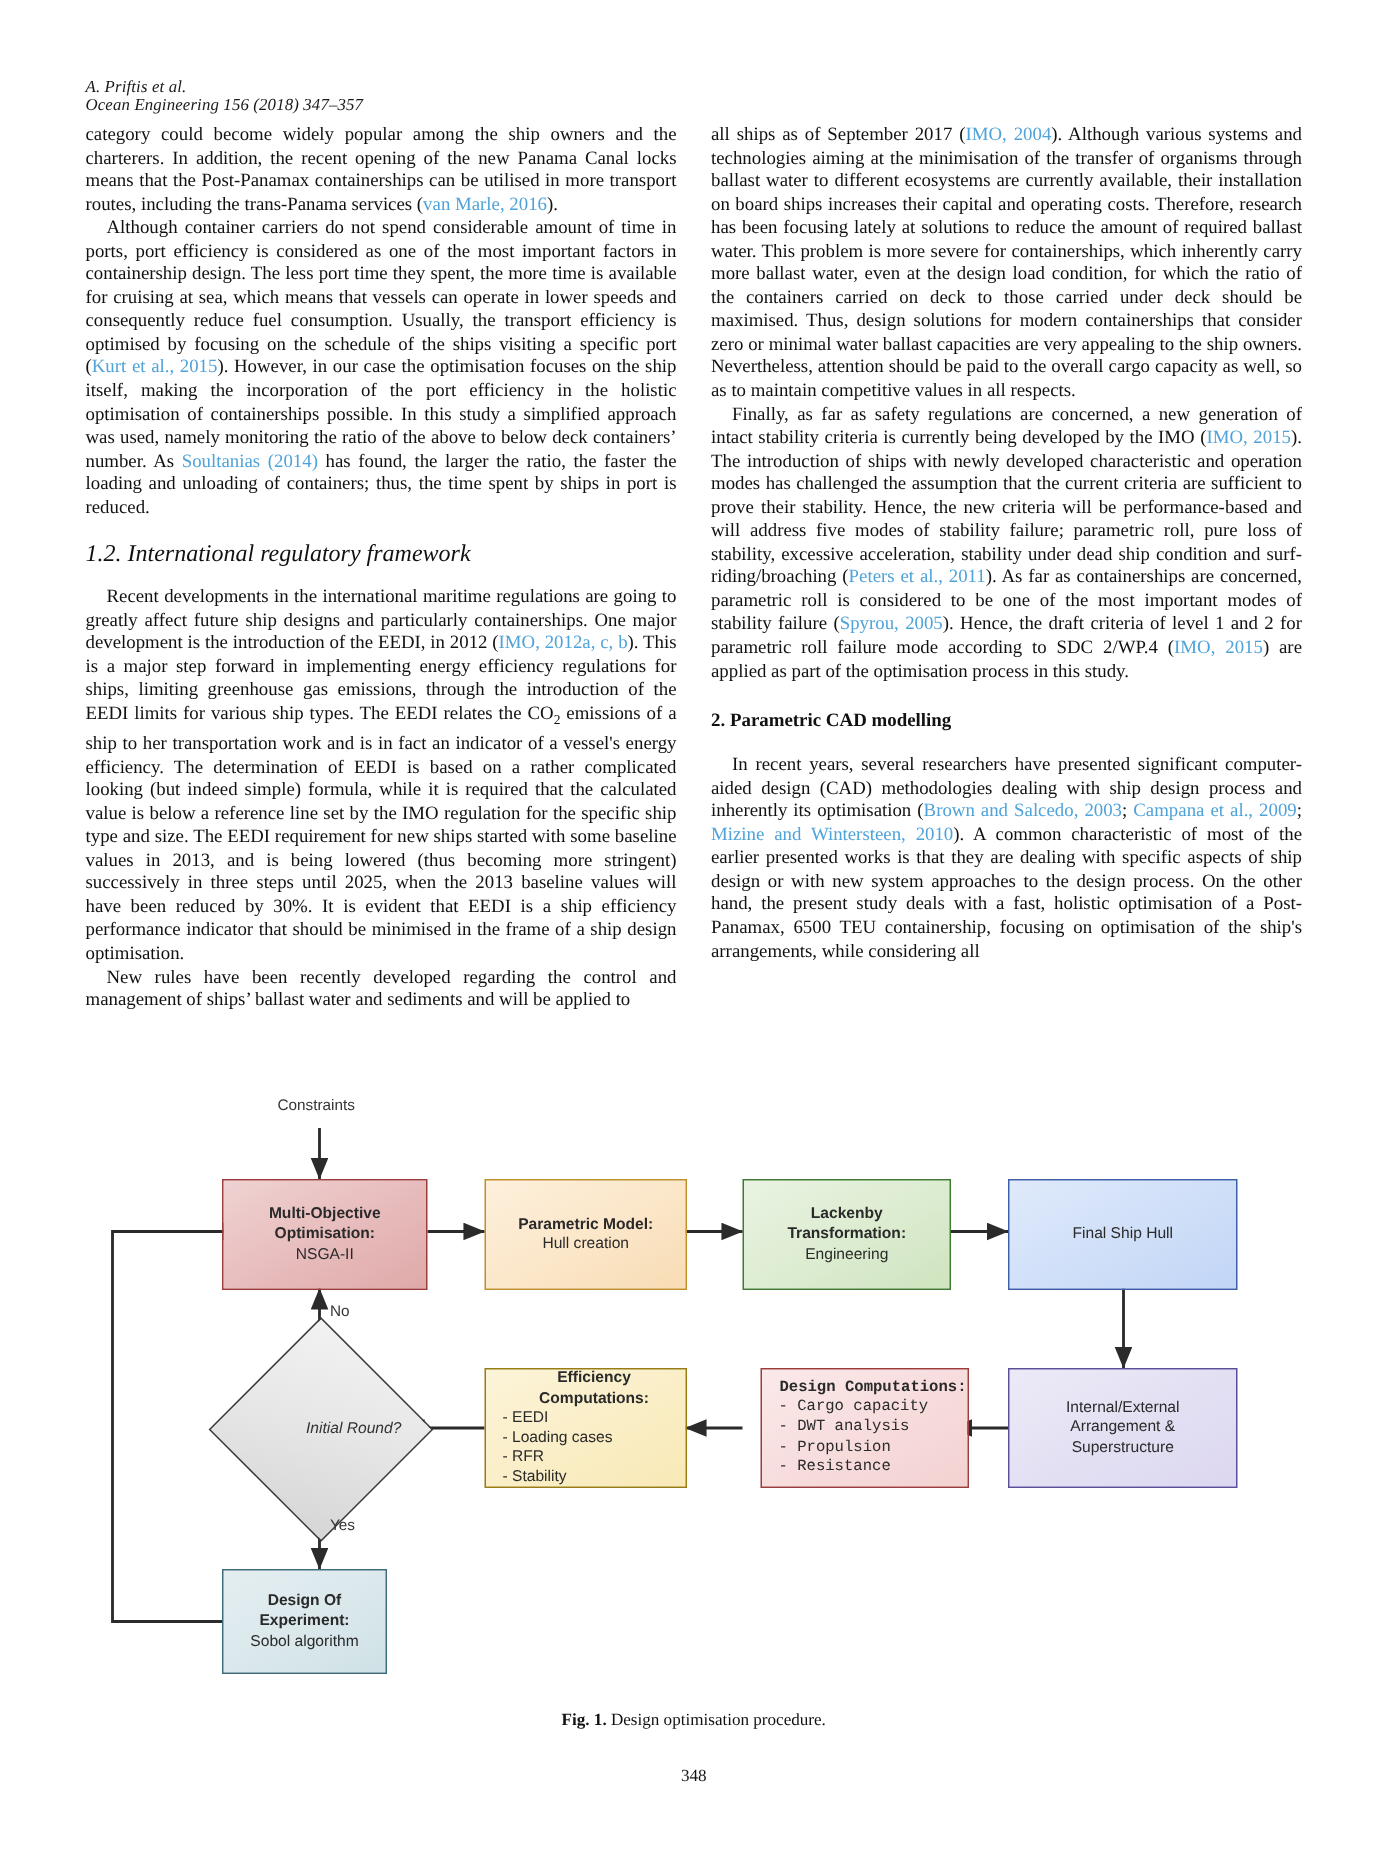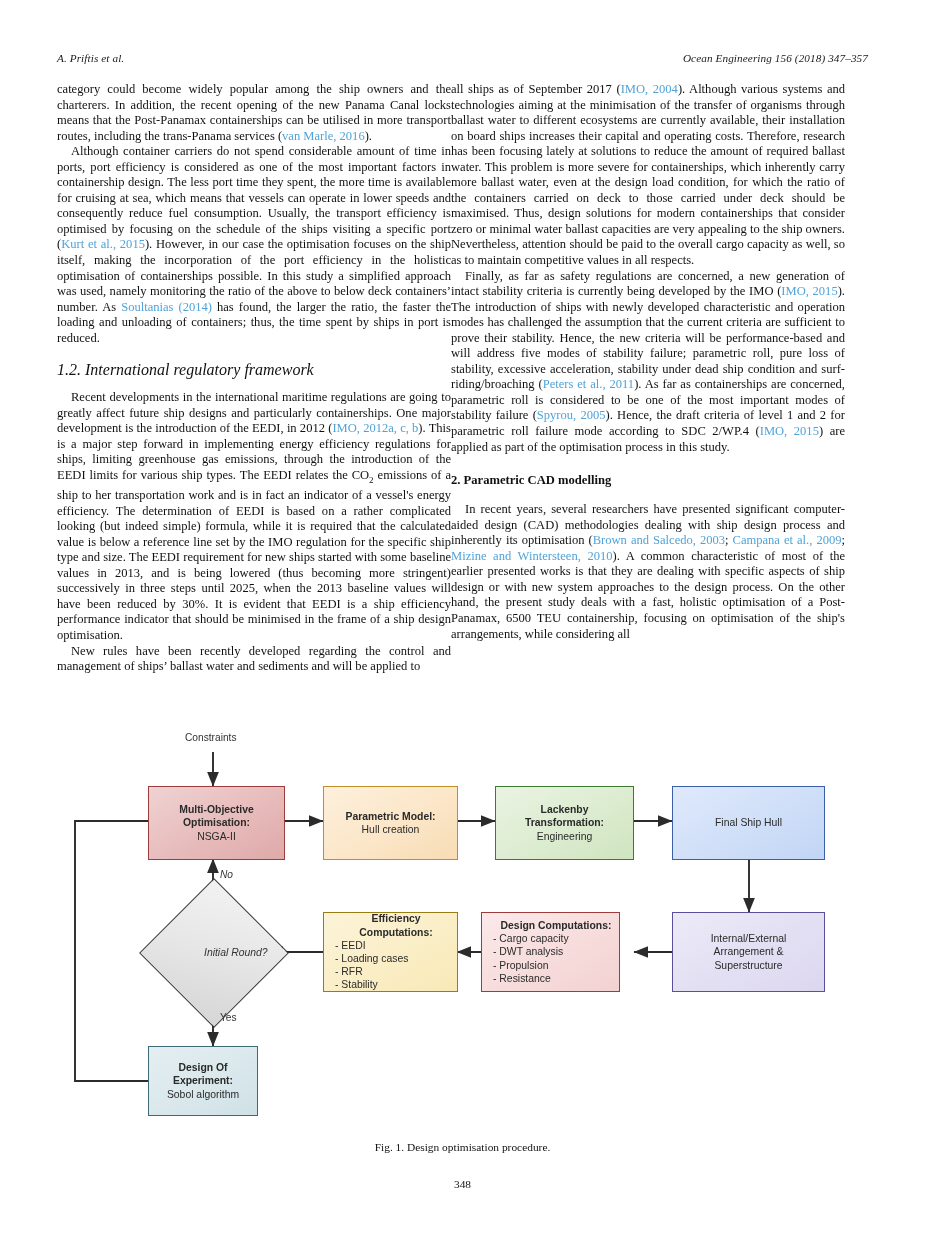--- a/index.html
+++ b/index.html
@@ -12,26 +12,27 @@
     overflow:hidden;
   }
   .page { position:absolute; inset:0; }
 
   
   .runhead {
     position:absolute; left:57px; top:52px; width:811px;
     display:flex; justify-content:space-between; align-items:baseline;
     font-style:italic; font-size:11.2px; color:#1a1a1a;
     letter-spacing:.1px;
+    flex-direction:column;
   }
 
   
   .columns {
     position:absolute; left:57px; top:82px; width:811px;
-    display:flex; 
+    display:flex; gap:23px;
   }
   .col { width:394px; }
   p.para {
     margin:0;
     font-size:12.55px;
     line-height:15.55px;
     text-align:justify;
     text-justify:inter-word;
     hyphens:none;
     text-indent:14px;
@@ -100,21 +101,21 @@
   .edge-label {
     position:absolute;
     font-family:"Liberation Sans", sans-serif;
     font-size:10.2px; color:#333333; white-space:nowrap;
   }
 
   .caption {
     position:absolute; left:0; top:414px; width:811px;
     text-align:center; font-size:11.4px; line-height:14px;
   }
-  .caption b { font-weight:normal; }
+  .caption b { font-weight:bold; }
 
   .folio {
     position:absolute; left:0; top:1178px; width:925px;
     text-align:center; font-size:11.4px; color:#111;
   }
 </style>
 </head>
 <body>
 
 <div class="page">
@@ -205,40 +206,40 @@
     <div class="node n-arr" style="left:615px; top:186px; width:153px; height:80px;">
       <span class="sub2">Internal/External</span>
       <span class="sub2">Arrangement &amp;</span>
       <span class="sub2">Superstructure</span>
     </div>
 
     <div class="node n-hull" style="left:615px; top:60px; width:153px; height:74px;">
       <span class="sub2">Final Ship Hull</span>
     </div>
 
-    <div class="node n-dcomp listbox" style="left:424px; top:186px; width:139px; height:80px;">
+    <div class="node n-dcomp listbox" style="left:450px; top:186px; width:139px; height:80px;font-family:Liberation Mono, monospace;">
       <span class="ttl">Design Computations:</span>
       <span class="li">- Cargo capacity</span>
       <span class="li">- DWT analysis</span>
       <span class="li">- Propulsion</span>
       <span class="li">- Resistance</span>
     </div>
 
     <div class="node n-ecomp listbox" style="left:266px; top:186px; width:135px; height:80px;">
       <span class="ttl">Efficiency</span>
       <span class="ttl">Computations:</span>
       <span class="li">- EEDI</span>
       <span class="li">- Loading cases</span>
       <span class="li">- RFR</span>
       <span class="li">- Stability</span>
     </div>
 
     <div class="diamond" style="left:104px; top:174px;"></div>
     <div class="diamond-label" style="left:119px; top:221px;margin-left:28px;">Initial Round?</div>
-    <div class="edge-label" style="left:163px; top:143px;font-style:italic;">No</div>
+    <div class="edge-label" style="left:163px; top:143px;">No</div>
     <div class="edge-label" style="left:163px; top:286px;">Yes</div>
 
     <div class="node n-doe" style="left:91px; top:320px; width:110px; height:70px;">
       <span class="ttl">Design Of Experiment:</span>
       <span class="sub2">Sobol algorithm</span>
     </div>
 
     <div class="caption">
       <b>Fig. 1.</b>
       <span>Design optimisation procedure.</span>

